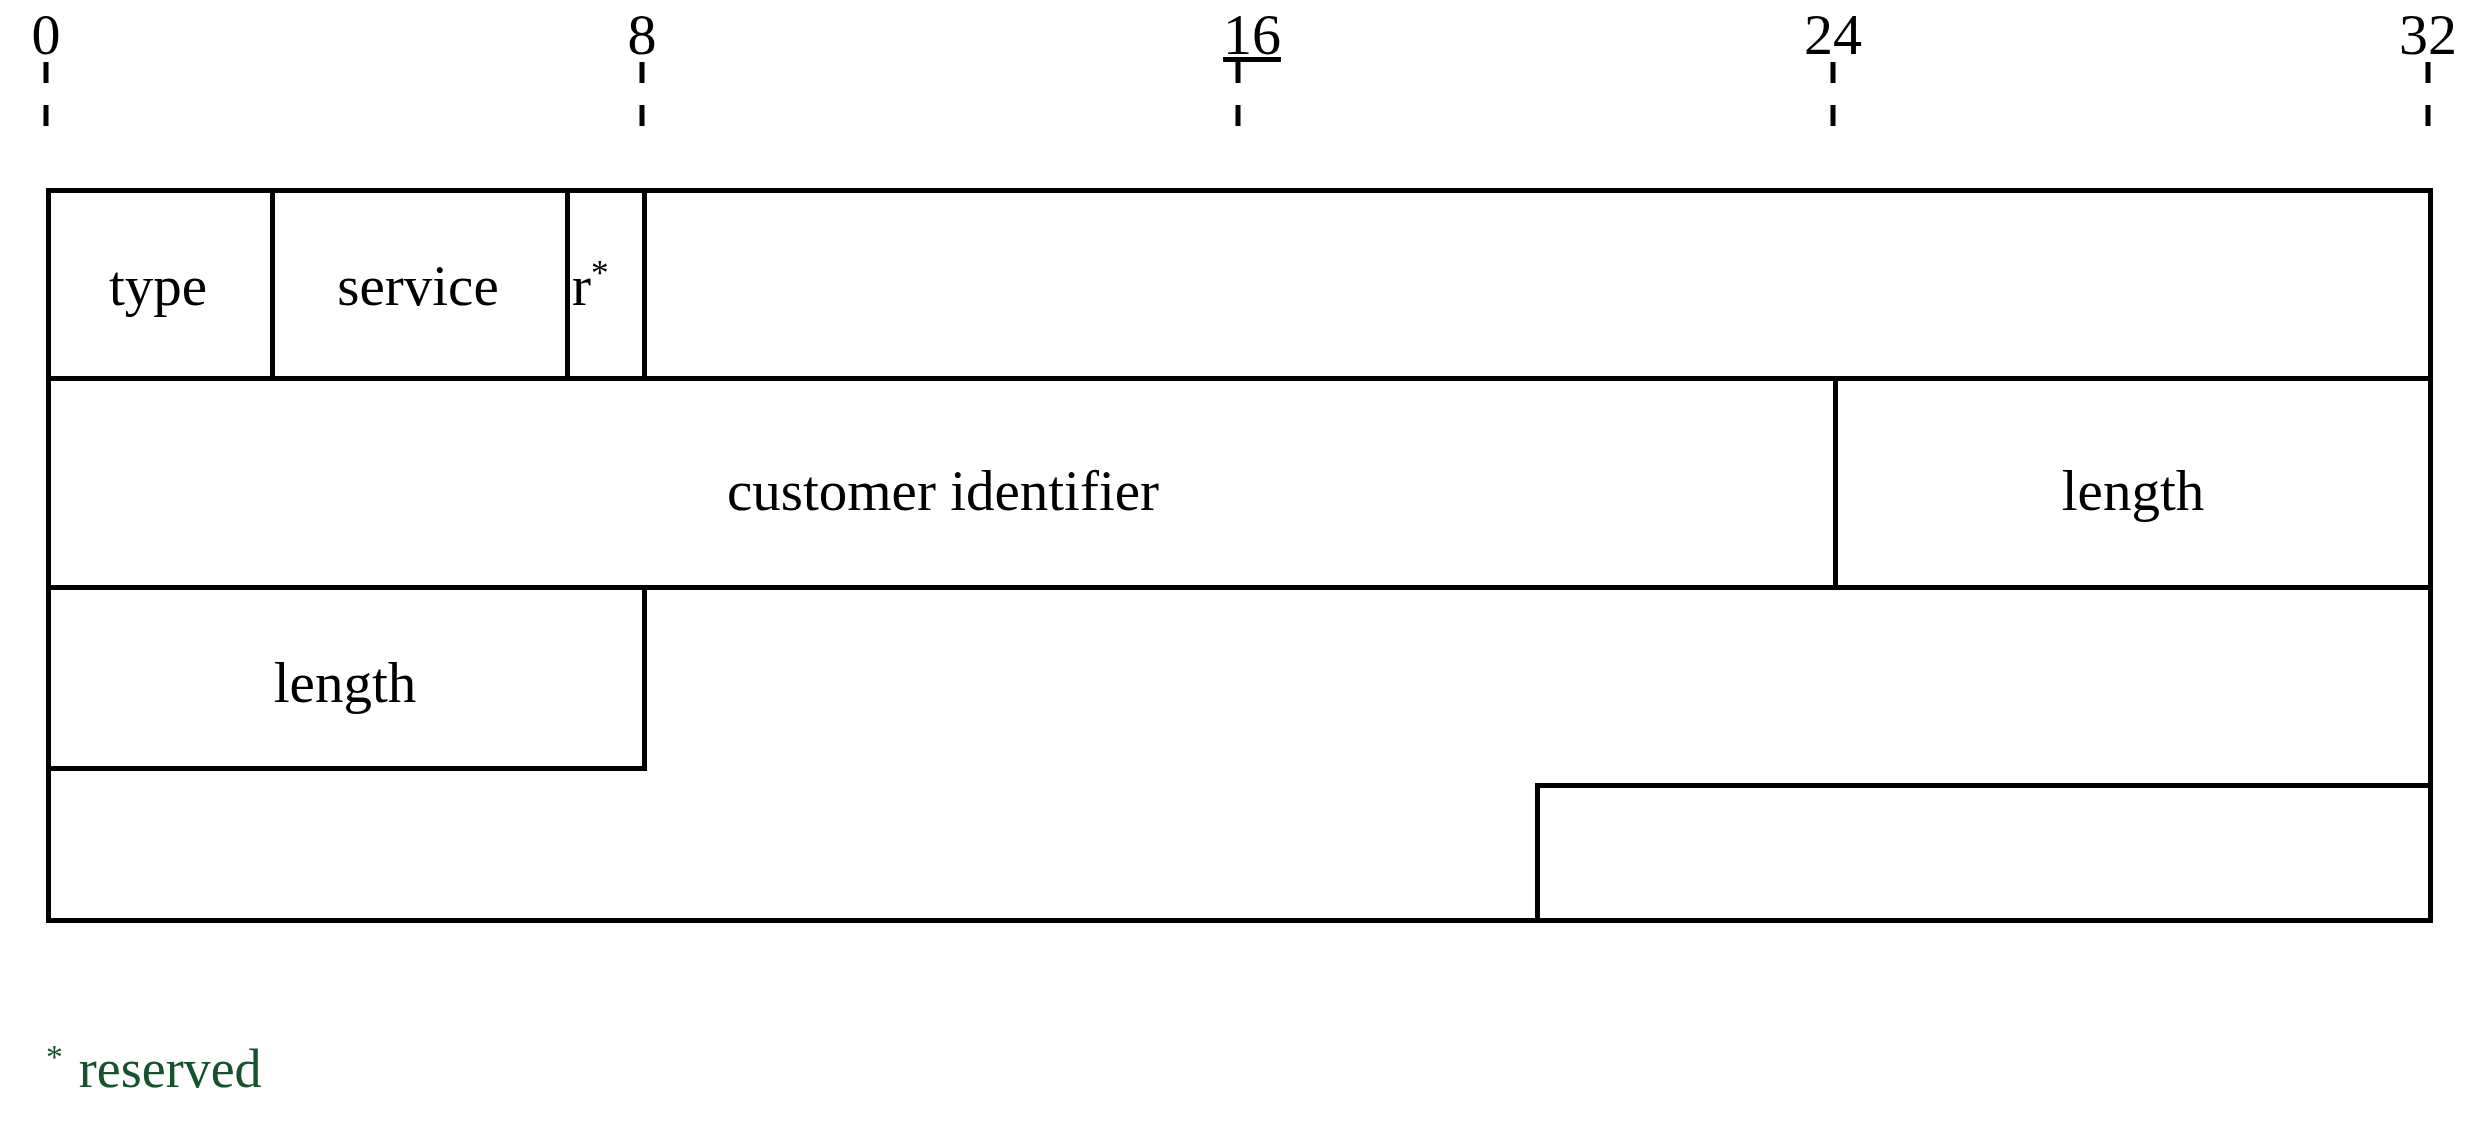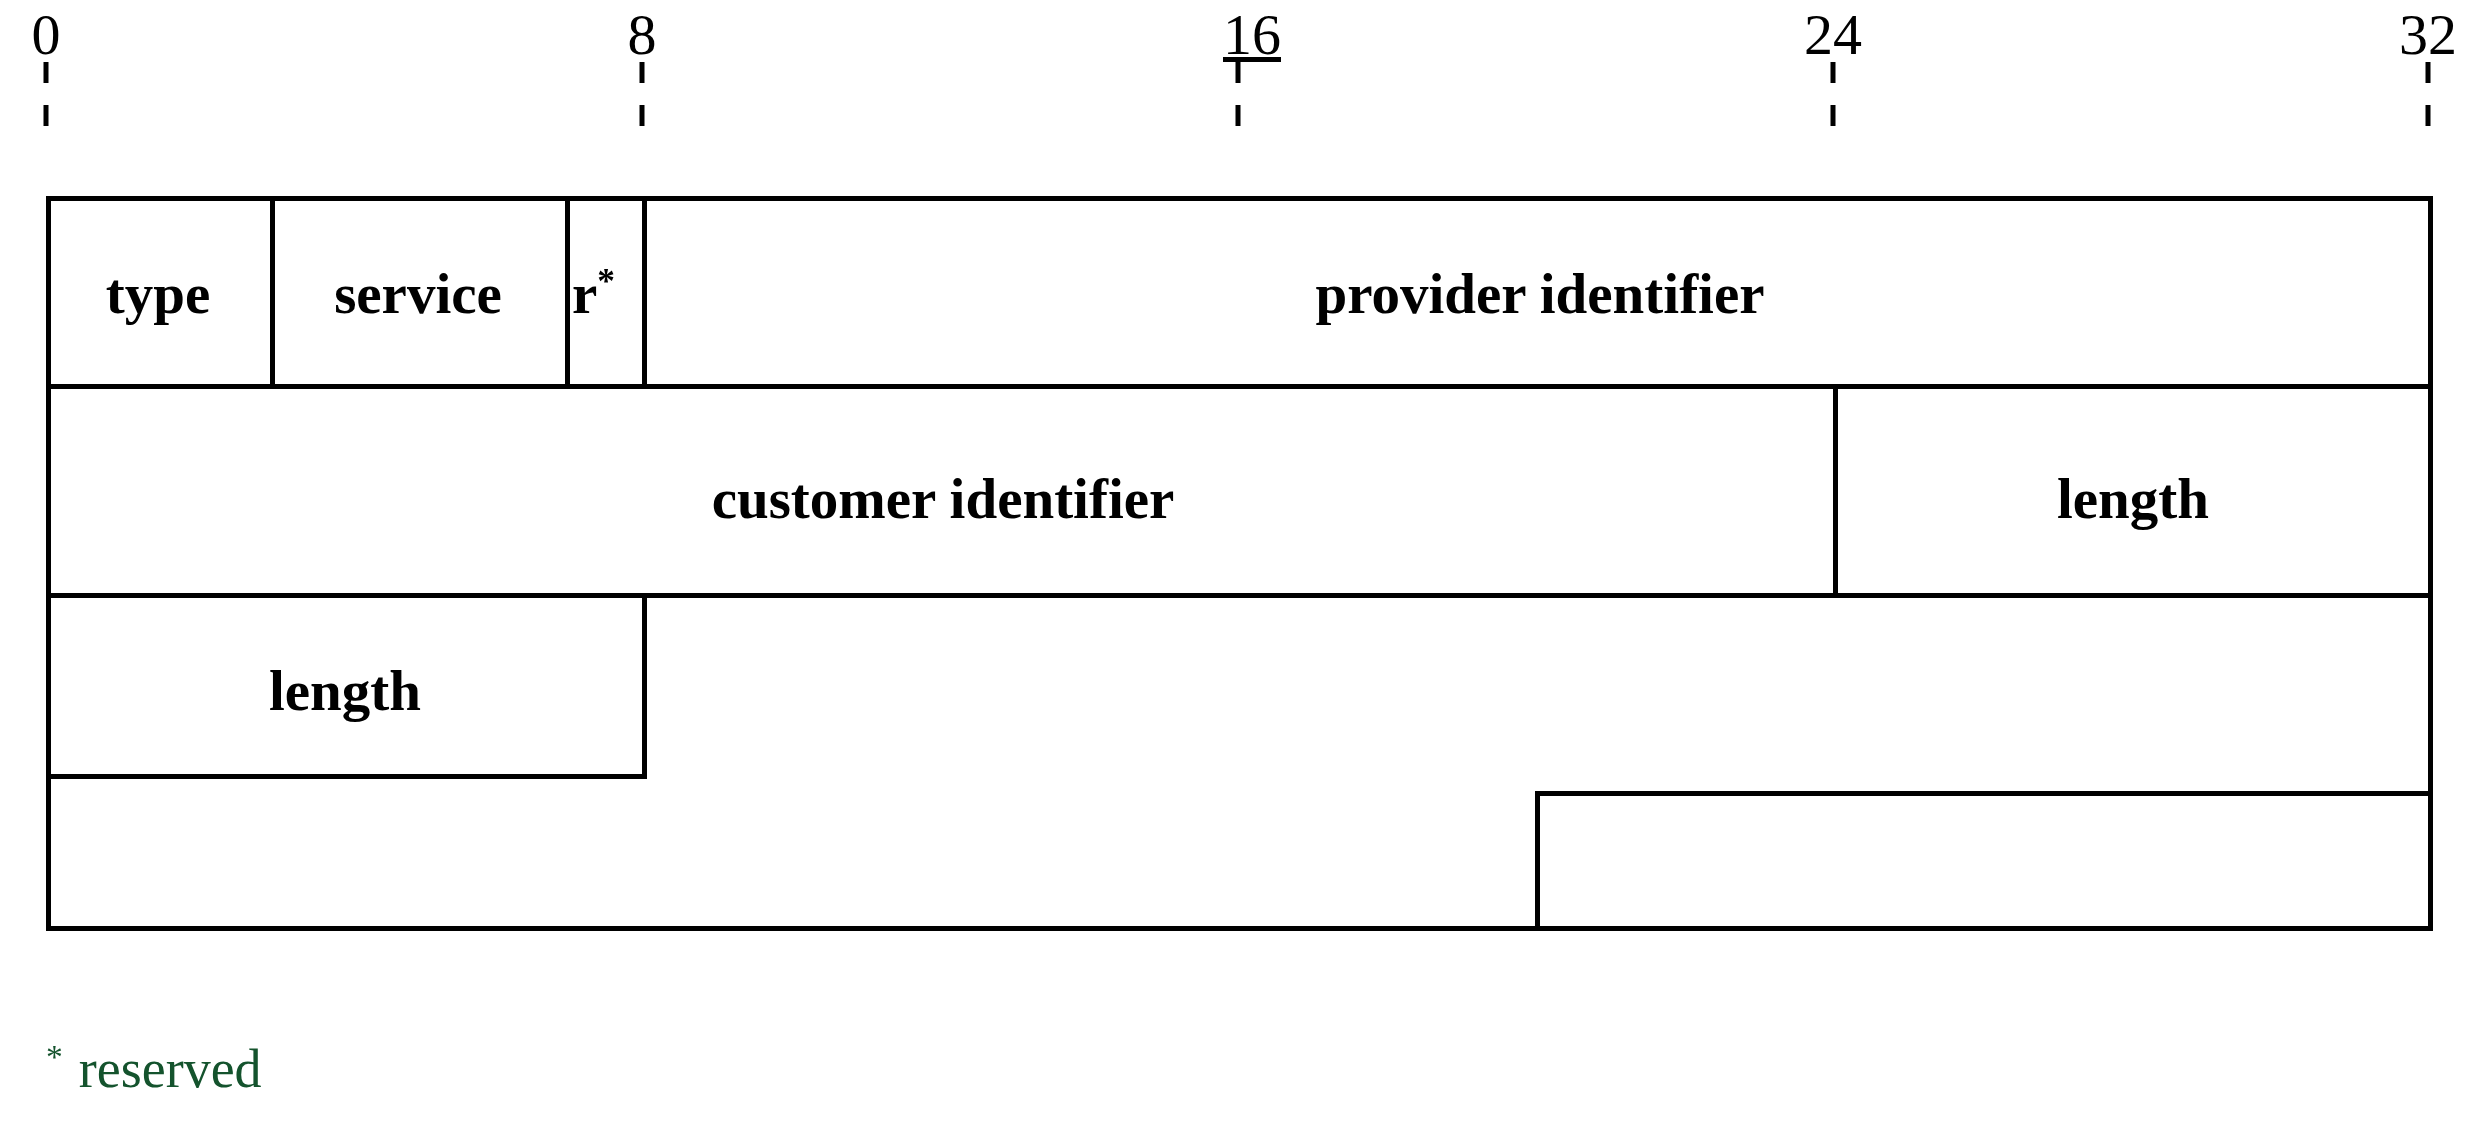--- a/index.html
+++ b/index.html
@@ -127,21 +127,21 @@
     </div>
 
     <div class="ruler-label" style="left:2428px; top:6px;">32</div>
     <div class="ruler-tick" style="left:2428px; top:62px; height:64px;">
       <i class="seg1"></i>
         <i class="seg2"></i>
     </div>
 
   </div>
 
-  <div id="frame" style="left:0; top:8px; width:2035px; height:1000px;font-weight:bold;">
+  <div id="frame" style="left:0; top:0; width:2035px; height:1000px;">
 
     <div class="seg h" style="left:46px;   top:188px; width:2387px;"></div>
     <div class="seg h" style="left:46px;   top:918px; width:2387px;"></div>
     <div class="seg v" style="left:46px;   top:188px; height:735px;"></div>
     <div class="seg v" style="left:2428px; top:188px; height:735px;"></div>
 
     <div class="seg h" style="left:46px; top:376px; width:2387px;"></div>
     <div class="seg h" style="left:46px; top:585px; width:2387px;"></div>
     <div class="seg h" style="left:46px; top:766px; width:601px;"></div>
     <div class="seg h" style="left:1535px; top:783px; width:898px;"></div>
@@ -155,21 +155,20 @@
     <div class="seg v" style="left:642px; top:585px; height:186px;"></div>
 
     <div class="seg v" style="left:1535px; top:783px; height:140px;"></div>
 
     <div class="cell-label centered" style="left:158px; top:285px;">type</div>
 
     <div class="cell-label centered" style="left:418px; top:285px;">service</div>
 
     <div class="cell-label left" style="left:572px; top:285px;"><span>r</span><sup>*</sup></div>
 
-    <div class="cell-label centered" style="left:1540px; top:285px;">provider identifier</div>
 
     <div class="cell-label centered" style="left:943px; top:490px;">customer identifier</div>
 
     <div class="cell-label centered" style="left:2133px; top:490px;">length</div>
 
     <div class="cell-label centered" style="left:345px; top:682px;">length</div>
 
 
 
   </div>

